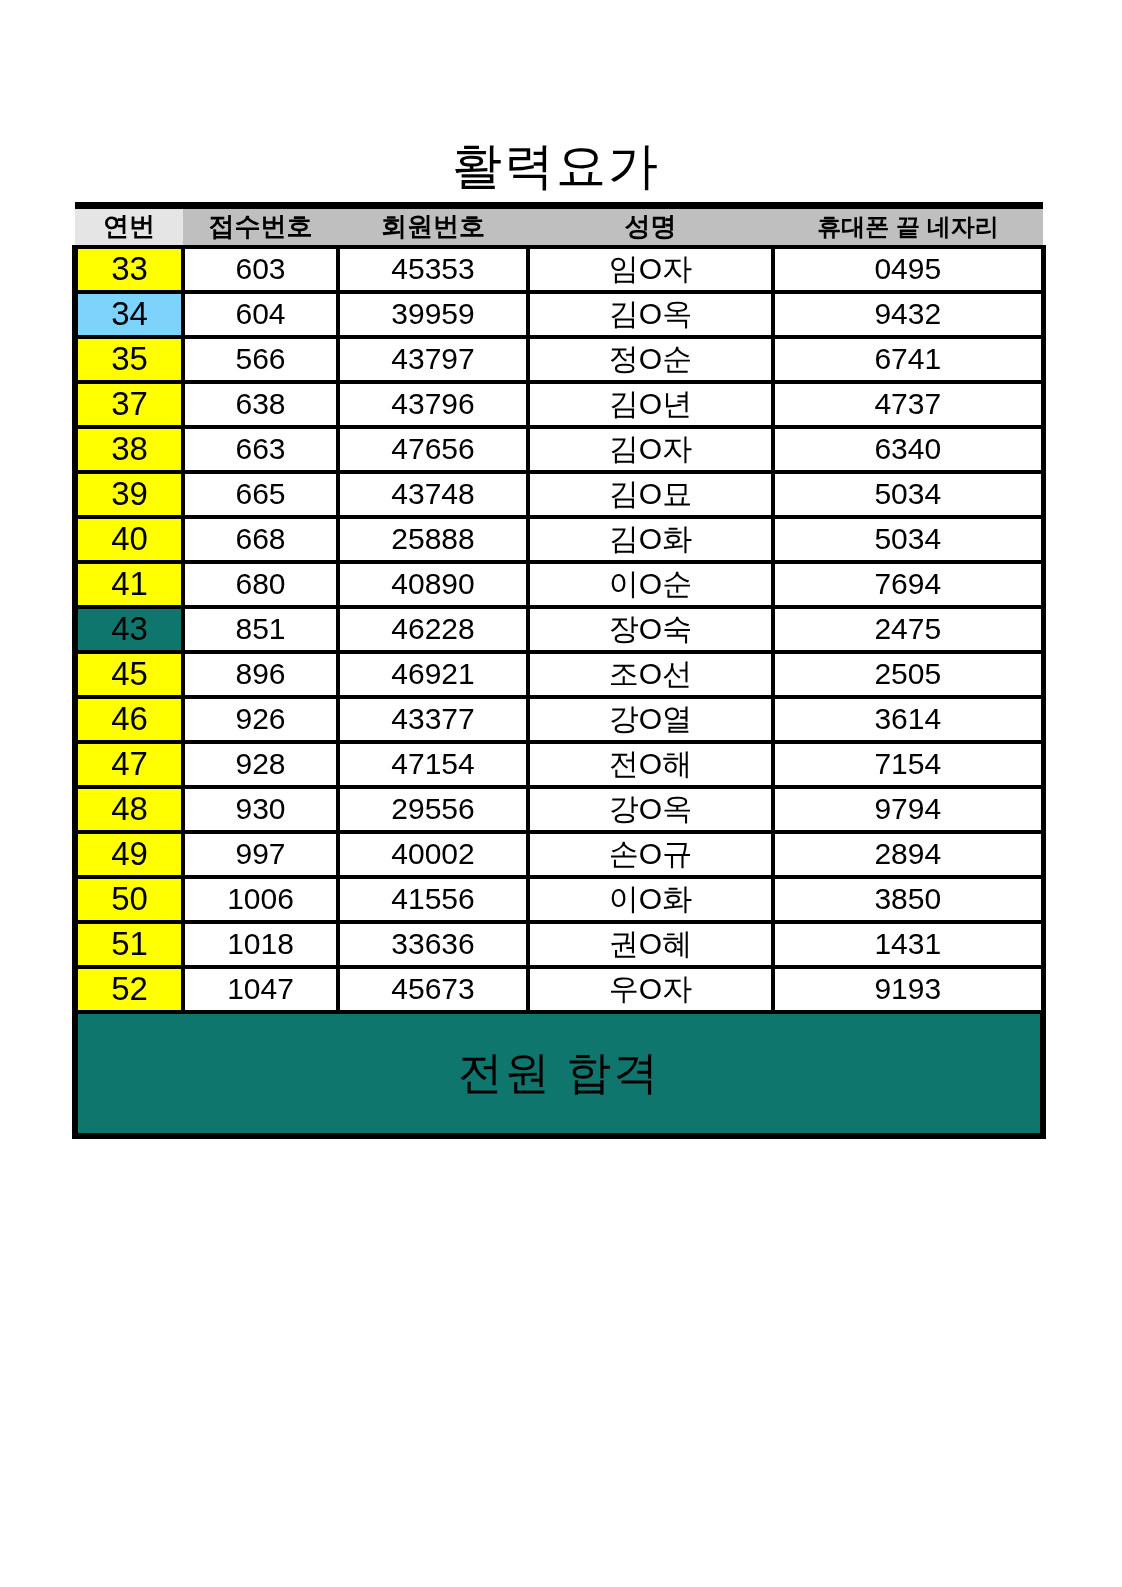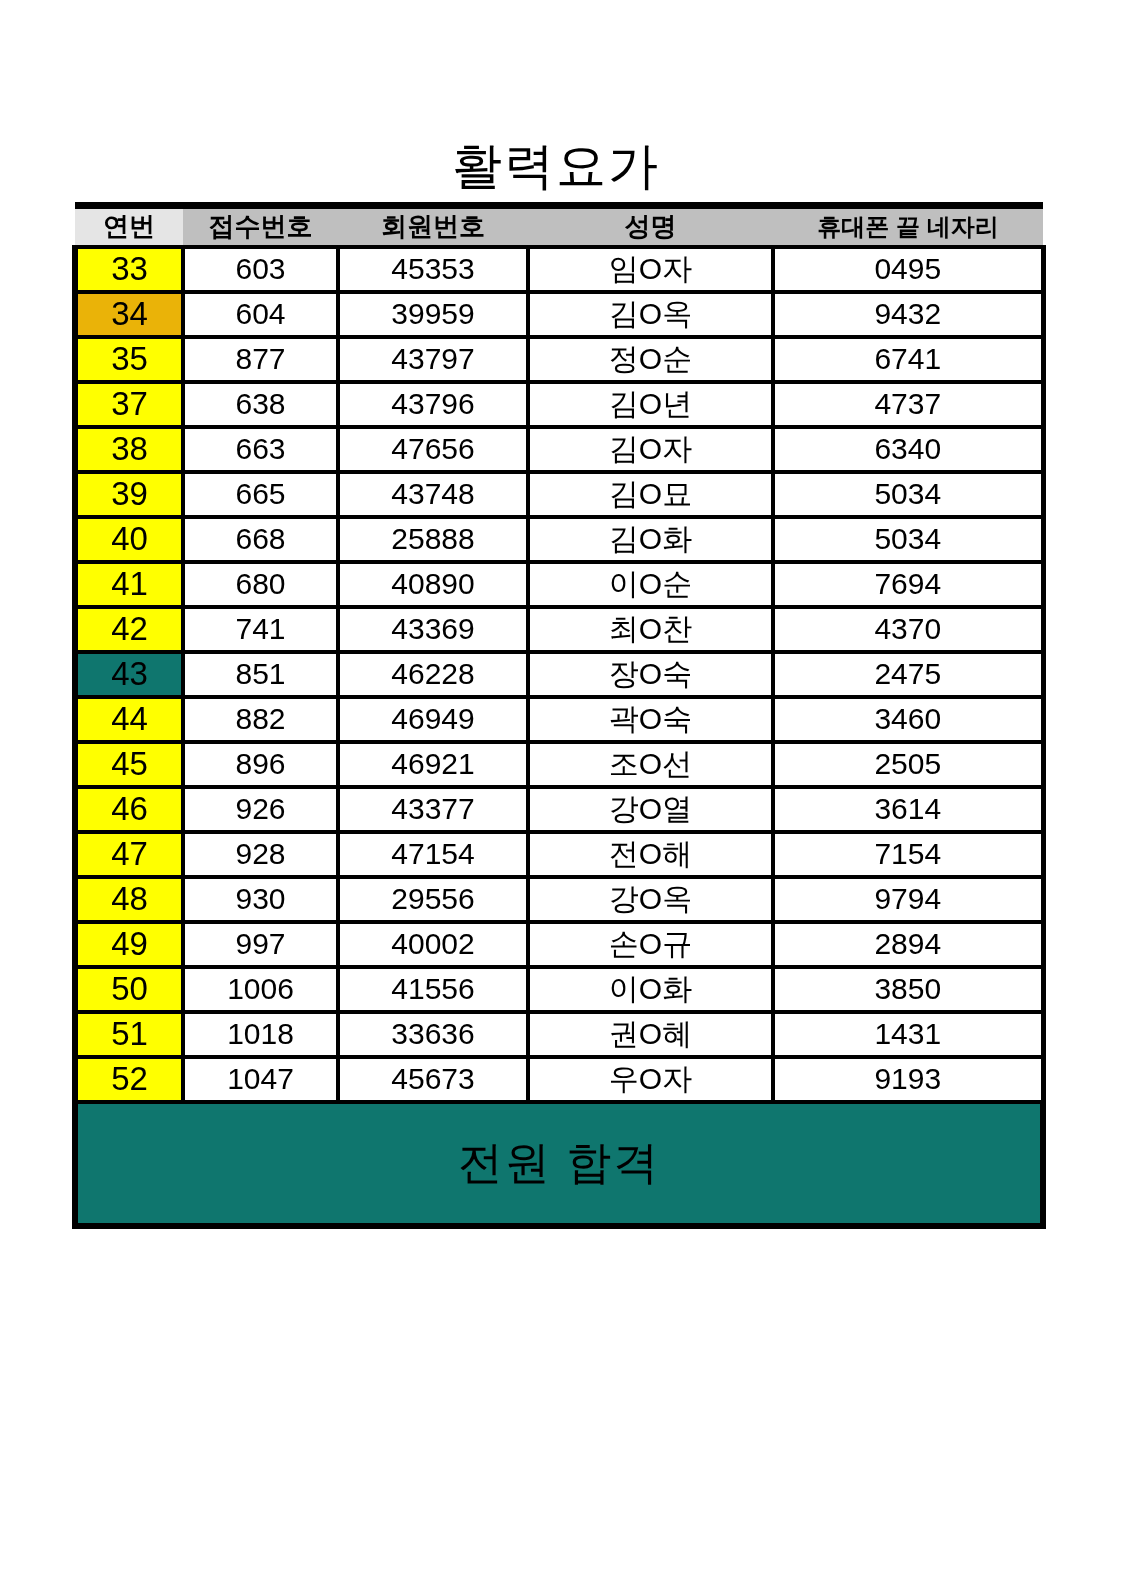--- a/index.html
+++ b/index.html
@@ -104,29 +104,29 @@
       </thead>
       <tbody>
           <tr>
     <td class="serial" style="background: rgb(255, 255, 0); margin-top: 33px;">33</td>
     <td>603</td>
     <td>45353</td>
     <td>임O자</td>
     <td>0495</td>
   </tr>
           <tr>
-    <td class="serial" style="background: #eab308;">34</td>
+    <td class="serial" style="background: #7dd3fc;">34</td>
     <td>604</td>
     <td>39959</td>
     <td>김O옥</td>
     <td>9432</td>
   </tr>
           <tr>
     <td class="serial" style="background: rgb(255, 255, 0);">35</td>
-    <td>877</td>
+    <td>566</td>
     <td>43797</td>
     <td>정O순</td>
     <td>6741</td>
   </tr>
           <tr>
     <td class="serial" style="background: rgb(255, 255, 0);">37</td>
     <td>638</td>
     <td>43796</td>
     <td>김O년</td>
     <td>4737</td>
@@ -153,39 +153,25 @@
     <td>5034</td>
   </tr>
           <tr>
     <td class="serial" style="background: rgb(255, 255, 0);">41</td>
     <td>680</td>
     <td>40890</td>
     <td>이O순</td>
     <td>7694</td>
   </tr>
           <tr>
-    <td class="serial" style="background: rgb(255, 255, 0);">42</td>
-    <td>741</td>
-    <td>43369</td>
-    <td>최O찬</td>
-    <td>4370</td>
-  </tr>
-          <tr>
     <td class="serial" style="background: #0f766e;">43</td>
     <td>851</td>
     <td>46228</td>
     <td>장O숙</td>
     <td>2475</td>
-  </tr>
-          <tr>
-    <td class="serial" style="background: rgb(255, 255, 0);">44</td>
-    <td>882</td>
-    <td>46949</td>
-    <td>곽O숙</td>
-    <td>3460</td>
   </tr>
           <tr>
     <td class="serial" style="background: rgb(255, 255, 0);">45</td>
     <td>896</td>
     <td>46921</td>
     <td>조O선</td>
     <td>2505</td>
   </tr>
           <tr>
     <td class="serial" style="background: rgb(255, 255, 0);">46</td>

